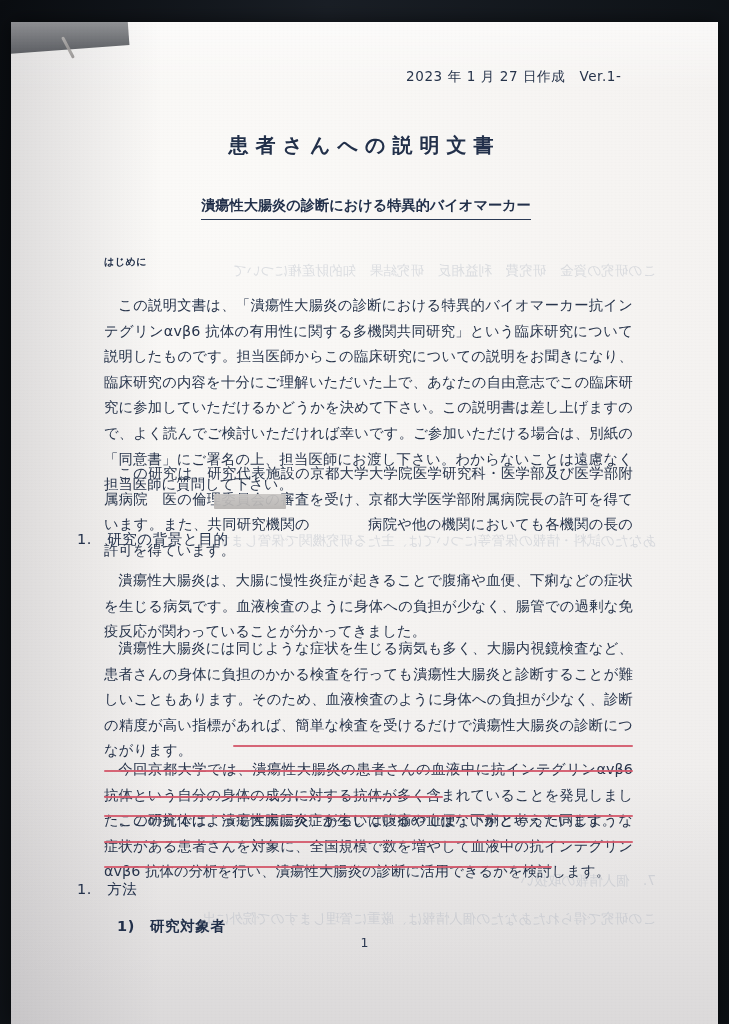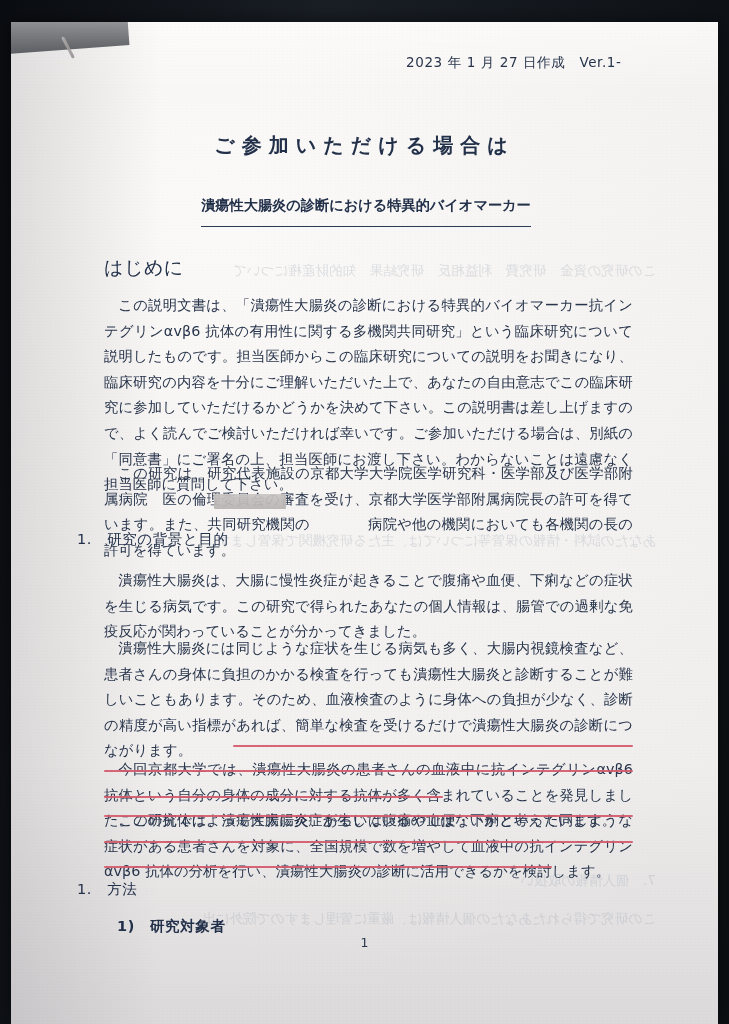--- a/index.html
+++ b/index.html
@@ -46,38 +46,38 @@
       repeating-linear-gradient(0deg,rgba(0,0,0,.022) 0 1px,rgba(255,255,255,0) 1px 3px),
       repeating-linear-gradient(90deg,rgba(0,0,0,.018) 0 1px,rgba(255,255,255,0) 1px 4px);}
 
   
   .staple{position:absolute;left:45px;top:24px;width:24px;height:3px;
     background:linear-gradient(90deg,#b9b6b4,#8d8a89);
     transform:rotate(62deg);border-radius:2px;opacity:.85;}
   .doc{position:absolute;left:0;top:0;width:707px;height:1002px;}
 
   .datestamp{
-    position:absolute;left:395px;top:32px;
+    position:absolute;left:395px;top:46px;
     font-size:13.5px;letter-spacing:.6px;color:#27344b;white-space:nowrap;
   }
   .maintitle{
     position:absolute;left:0;right:0;top:110px;text-align:center;
     font-size:20px;font-weight:700;letter-spacing:7px;color:#22304a;
   }
   .subtitle{
     position:absolute;left:60px;width:590px;top:170px;text-align:center;
     font-size:14.2px;font-weight:700;line-height:26px;color:#22304a;
   }
   .subtitle span{
-    border-bottom:1.6px solid #2b3a55;padding-bottom:7px;display:inline-block;font-family:Liberation Mono, monospace;
+    border-bottom:1.6px solid #2b3a55;padding-bottom:1px;display:inline-block;
   }
 
   .h-lead{
     position:absolute;left:93px;top:233px;
-    font-size:19px;font-weight:400;color:#22304a;letter-spacing:.5px;
+    font-size:10px;font-weight:700;color:#22304a;letter-spacing:.5px;
   }
 
   .para{
     position:absolute;left:93px;width:529px;
     font-size:14.3px;line-height:25.6px;color:#27344b;
     text-align:justify;text-justify:inter- character;
     letter-spacing:.1px;
   }
   .p1{top:264px;margin-top:7px;}
   .p2{top:407px;margin-top:32px;}
@@ -143,36 +143,36 @@
 
     <div class="bleed b1">この研究の資金　研究費　利益相反　研究結果　知的財産権について</div>
     <div class="bleed b2">あなたの試料・情報の保管等については、主たる研究機関で保管します。</div>
     <div class="bleed b3">7.　個人情報の取扱い</div>
     <div class="bleed b4">この研究で得られたあなたの個人情報は、厳重に管理しますので院外に出</div>
 
     <div class="doc">
 
       <div class="datestamp">2023 年 1 月 27 日作成　Ver.1-</div>
 
-      <div class="maintitle">ご参加いただける場合は</div>
+      <div class="maintitle">患者さんへの説明文書</div>
 
       <div class="subtitle">
         <span>潰瘍性大腸炎の診断における特異的バイオマーカー</span><br>
       </div>
 
       <div class="h-lead">はじめに</div>
 
       <div class="para p1 indent">この説明文書は、「潰瘍性大腸炎の診断における特異的バイオマーカー抗インテグリンαvβ6 抗体の有用性に関する多機関共同研究」という臨床研究について説明したものです。担当医師からこの臨床研究についての説明をお聞きになり、臨床研究の内容を十分にご理解いただいた上で、あなたの自由意志でこの臨床研究に参加していただけるかどうかを決めて下さい。この説明書は差し上げますので、よく読んでご検討いただければ幸いです。ご参加いただける場合は、別紙の「同意書」にご署名の上、担当医師にお渡し下さい。わからないことは遠慮なく担当医師に質問して下さい。</div>
 
       <div class="para p2 indent"><span>この研究は、研究代表施設の京都大学大学院医学研究科・医学部及び医学部附属病院　医の倫理委員会の審査を受け、京都大学医学部附属病院長の許可を得ています。また、共同研究機関の</span><span>　　　　</span><span>病院や他の機関においても各機関の長の許可を得ています。</span></div>
       <div class="redact"></div>
 
       <div class="sect s1">1.　研究の背景と目的</div>
 
-      <div class="para p3 indent">潰瘍性大腸炎は、大腸に慢性炎症が起きることで腹痛や血便、下痢などの症状を生じる病気です。この研究で得られたあなたの個人情報は、腸管での過剰な免疫反応が関わっていることが分かってきました。</div>
+      <div class="para p3 indent">潰瘍性大腸炎は、大腸に慢性炎症が起きることで腹痛や血便、下痢などの症状を生じる病気です。血液検査のように身体への負担が少なく、腸管での過剰な免疫反応が関わっていることが分かってきました。</div>
       <div class="para p4 indent">潰瘍性大腸炎には同じような症状を生じる病気も多く、大腸内視鏡検査など、患者さんの身体に負担のかかる検査を行っても潰瘍性大腸炎と診断することが難しいこともあります。そのため、血液検査のように身体への負担が少なく、診断の精度が高い指標があれば、簡単な検査を受けるだけで潰瘍性大腸炎の診断につながります。</div>
 
       <div class="para p5 indent">今回京都大学では、潰瘍性大腸炎の患者さんの血液中に抗インテグリンαvβ6 抗体という自分の身体の成分に対する抗体が多く含まれていることを発見しました。この抗体によって大腸に炎症が生じているのではないかと考えています。</div>
 
       <div class="redline" style="left:222px;top:723px;width:400px;"></div>
       <div class="redline" style="left:93px;top:748px;width:529px;"></div>
       <div class="redline" style="left:93px;top:774px;width:339px;"></div>
 
       <div class="para p6 indent">この研究では、潰瘍性大腸炎、あるいは腹痛や血便・下痢といった同じような症状がある患者さんを対象に、全国規模で数を増やして血液中の抗インテグリンαvβ6 抗体の分析を行い、潰瘍性大腸炎の診断に活用できるかを検討します。</div>
 

